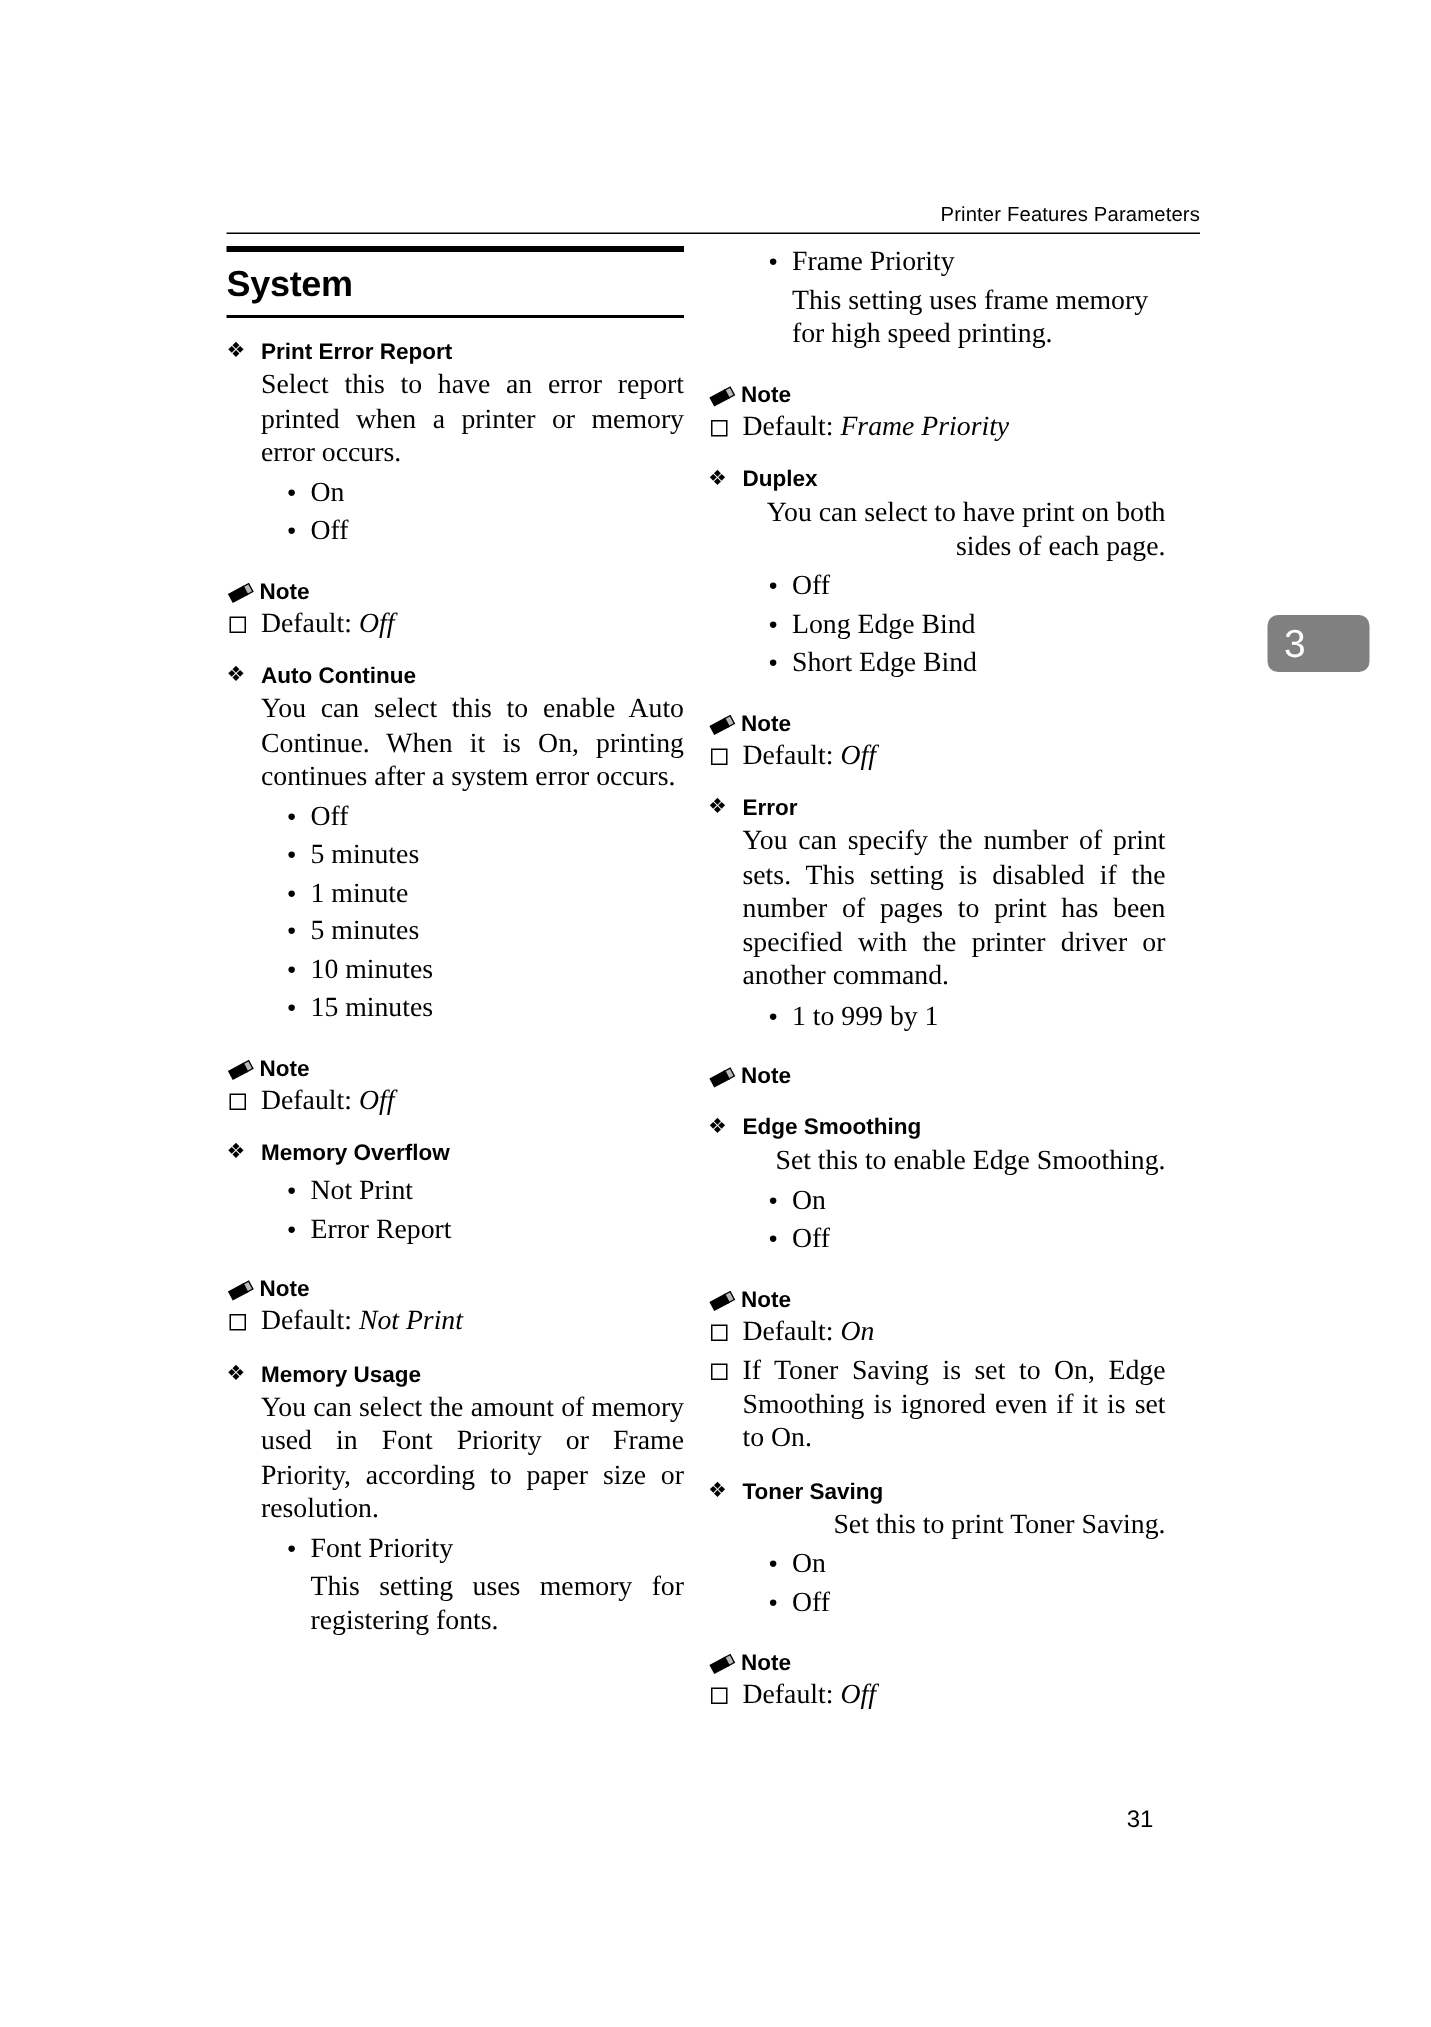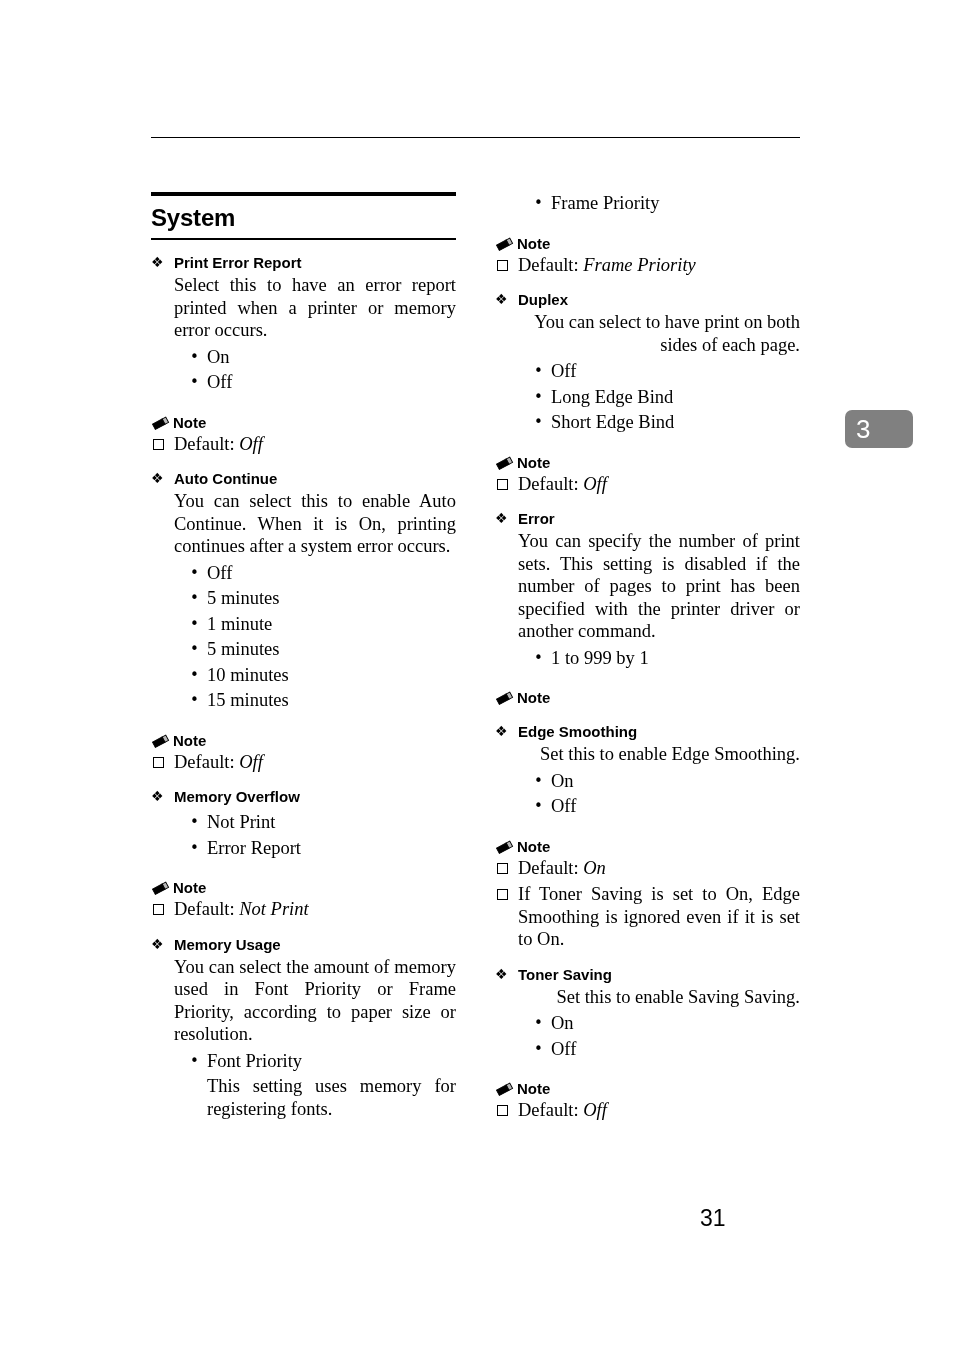--- a/index.html
+++ b/index.html
@@ -54,33 +54,33 @@
     padding-left: 11px;
     box-sizing: border-box;
   }
 
   
   #page-number {
     position: absolute;
     left: 700px;
     top: 1205px;
     width: 120px;
-    text-align: left;
+    text-align: center;
     font-family: "Liberation Sans", sans-serif;
-    font-size: 23px;
+    font-size: 16px;
   }
 
   
   #body-columns {
     position: absolute;
     left: 151px;
-    top: 192px;
+    top: 164px;
     width: 649px;
     display: flex;
-    gap: 39px;
+    gap: 16px;
   }
   .column {
     width: 305px;
     flex: 0 0 305px;
   }
 
   
   .section-title-block {
     margin-bottom: 12px;
   }
@@ -218,20 +218,21 @@
     text-align: justify;
     text-justify: inter-word;
   }
   .note-text.nojust { text-align: left; }
   .ital { font-style: italic; }
 </style>
 </head>
 <body>
 
 <div id="page-header">
+  <div class="header-text">Printer Features Parameters</div>
   <div class="header-rule"></div>
 </div>
 
 <div id="chapter-tab">
   <span>3</span>
 </div>
 
 <div id="page-number">31</div>
 
 <div id="body-columns">
@@ -388,20 +389,21 @@
 
   <div class="column" id="right-column">
     <div id="right-continuation">
         <div class="param">
           <ul class="opt-list" style="margin-top:0">
             <li class="opt-item">
               <span class="opt-bullet">•</span>
               <span class="opt-text">Frame Priority</span>
             </li>
           </ul>
+          <div class="opt-sub nojust">This setting uses frame memory for high speed printing.</div>
           <div class="note-block">
             <div class="note-head">
               <span class="pencil-icon"><svg width="20" height="16" viewBox="0 0 20 16">
                   <g transform="rotate(-28 10 8)">
                     <rect x="2" y="5" width="11" height="6" fill="#000"></rect>
                     <rect x="12.6" y="5" width="4.4" height="6" fill="#b8b8b8" stroke="#000" stroke-width="0.9"></rect>
                     <rect x="2" y="5" width="11" height="6" fill="none" stroke="#000" stroke-width="0.9"></rect>
                   </g>
                 </svg></span>
               <span>Note</span>
@@ -525,21 +527,21 @@
                 <span class="note-text"><span></span><span>If Toner Saving is set to On, Edge Smoothing is ignored even if it is set to On.</span></span>
               </li>
             </ul>
           </div>
         </div>
         <div class="param">
           <div class="param-head">
             <span class="diamond-marker">❖</span>
             <span>Toner Saving</span>
           </div>
-          <div class="param-desc nojust">Set this to enable Saving Saving.</div>
+          <div class="param-desc nojust">Set this to print Toner Saving.</div>
           <ul class="opt-list">
             <li class="opt-item">
               <span class="opt-bullet">•</span>
               <span class="opt-text">On</span>
             </li>
             <li class="opt-item">
               <span class="opt-bullet">•</span>
               <span class="opt-text">Off</span>
             </li>
           </ul>

